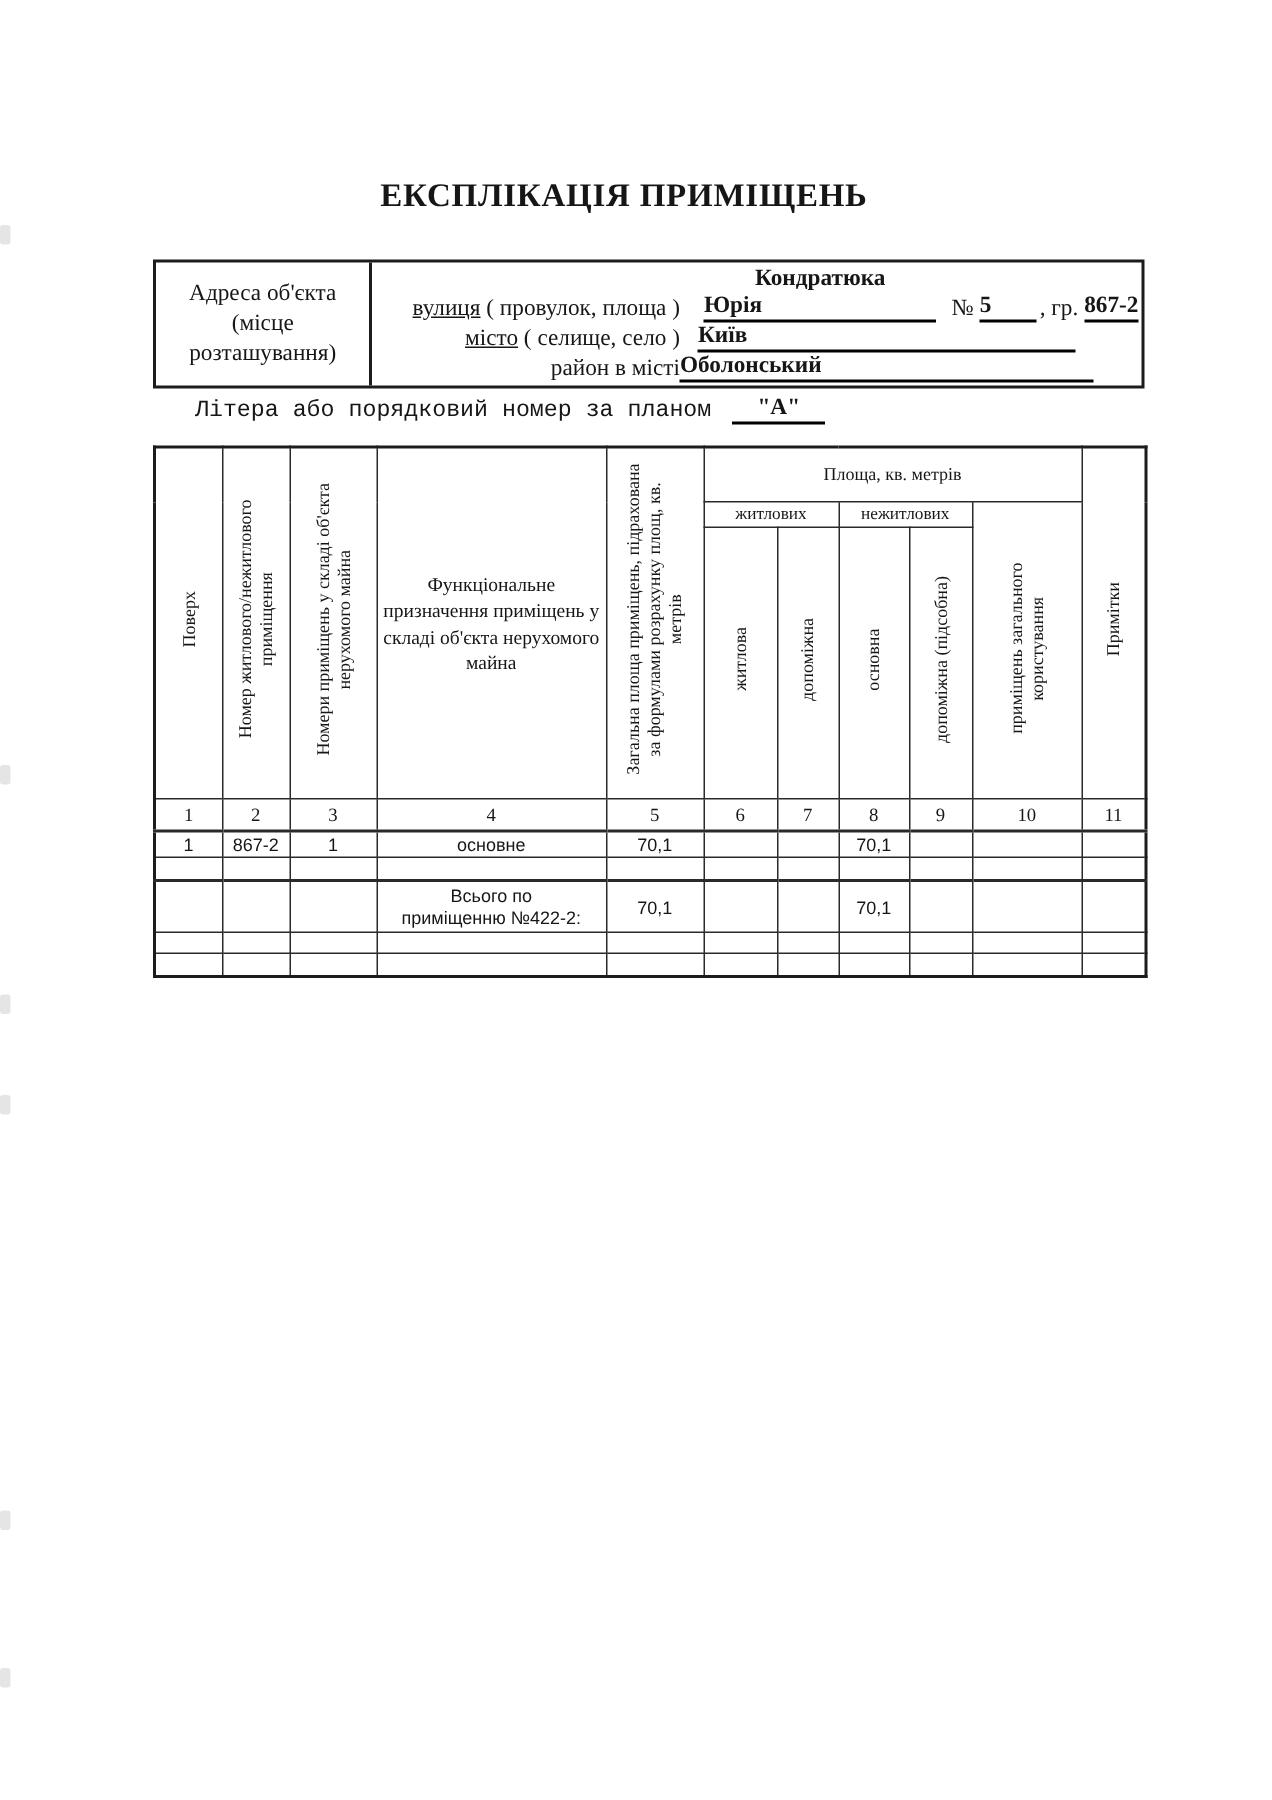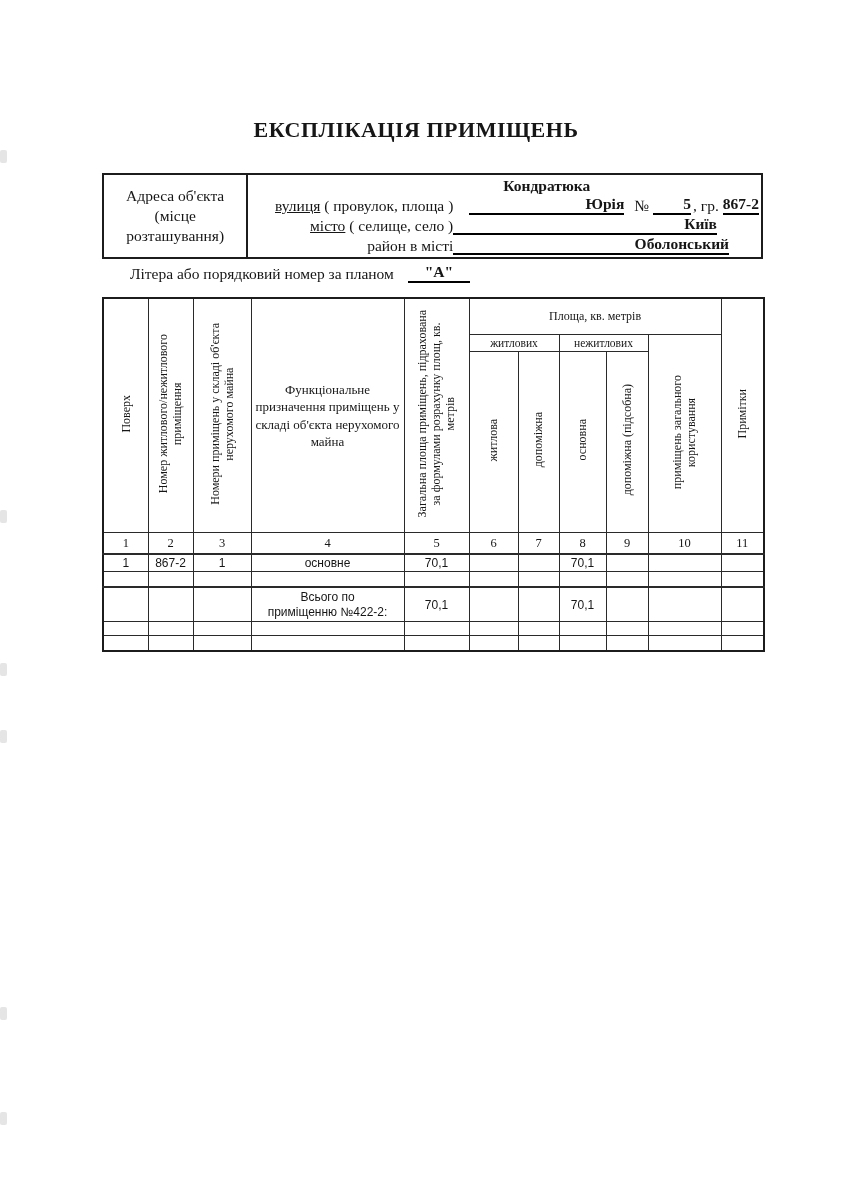--- a/index.html
+++ b/index.html
@@ -36,39 +36,39 @@
     font-size:15.5px;line-height:1.3;
   }
   .addr-right{
     flex:1;display:flex;flex-direction:column;
     padding:1px 2px 2px 0;font-size:15.5px;
   }
   .aline{height:20.5px;display:flex;align-items:flex-end;}
   .aline .lbl{width:205px;text-align:right;line-height:18px;white-space:nowrap;}
   .aline .ulw{text-decoration:underline;}
   .blank{
-    border-bottom:2px solid #000;text-align:right;font-weight:bold;
+    border-bottom:2px solid #000;text-align:left;font-weight:bold;
     line-height:18px;box-sizing:border-box;white-space:nowrap;
   }
   .street-wrap-spacer{width:221px;}
   .street-wrap-val{width:155px;text-align:center;font-weight:bold;line-height:18px;}
   .street-blank{width:155px;margin-left:16px;}
   .num-sign{margin-left:10px;line-height:18px;}
   .num-blank{width:38px;margin-left:4px;}
   .grp-lbl{margin-left:2px;line-height:18px;white-space:pre;}
   .grp-blank{flex:1;margin-left:4px;}
-  .city-blank{flex:1;margin-left:0;margin-right:42px;}
+  .city-blank{flex:1;margin-left:12px;margin-right:42px;}
   .district-blank{flex:1;margin-right:30px;}
 
   
   .plan-line{
     position:absolute;left:130px;top:262px;display:flex;align-items:flex-end;
     font-size:15.5px;
   }
-  .plan-line .lbl{line-height:19px;}
+  .plan-line .lbl{line-height:19px;font-family:Liberation Mono, monospace;}
   .plan-blank{
     width:62px;margin-left:14px;border-bottom:2px solid #000;
     text-align:center;font-weight:bold;line-height:19px;
   }
 
   
   table.expl{
     position:absolute;left:102px;top:297px;
     width:661px;border-collapse:collapse;table-layout:fixed;
     border:2px solid #1c1c1c;

